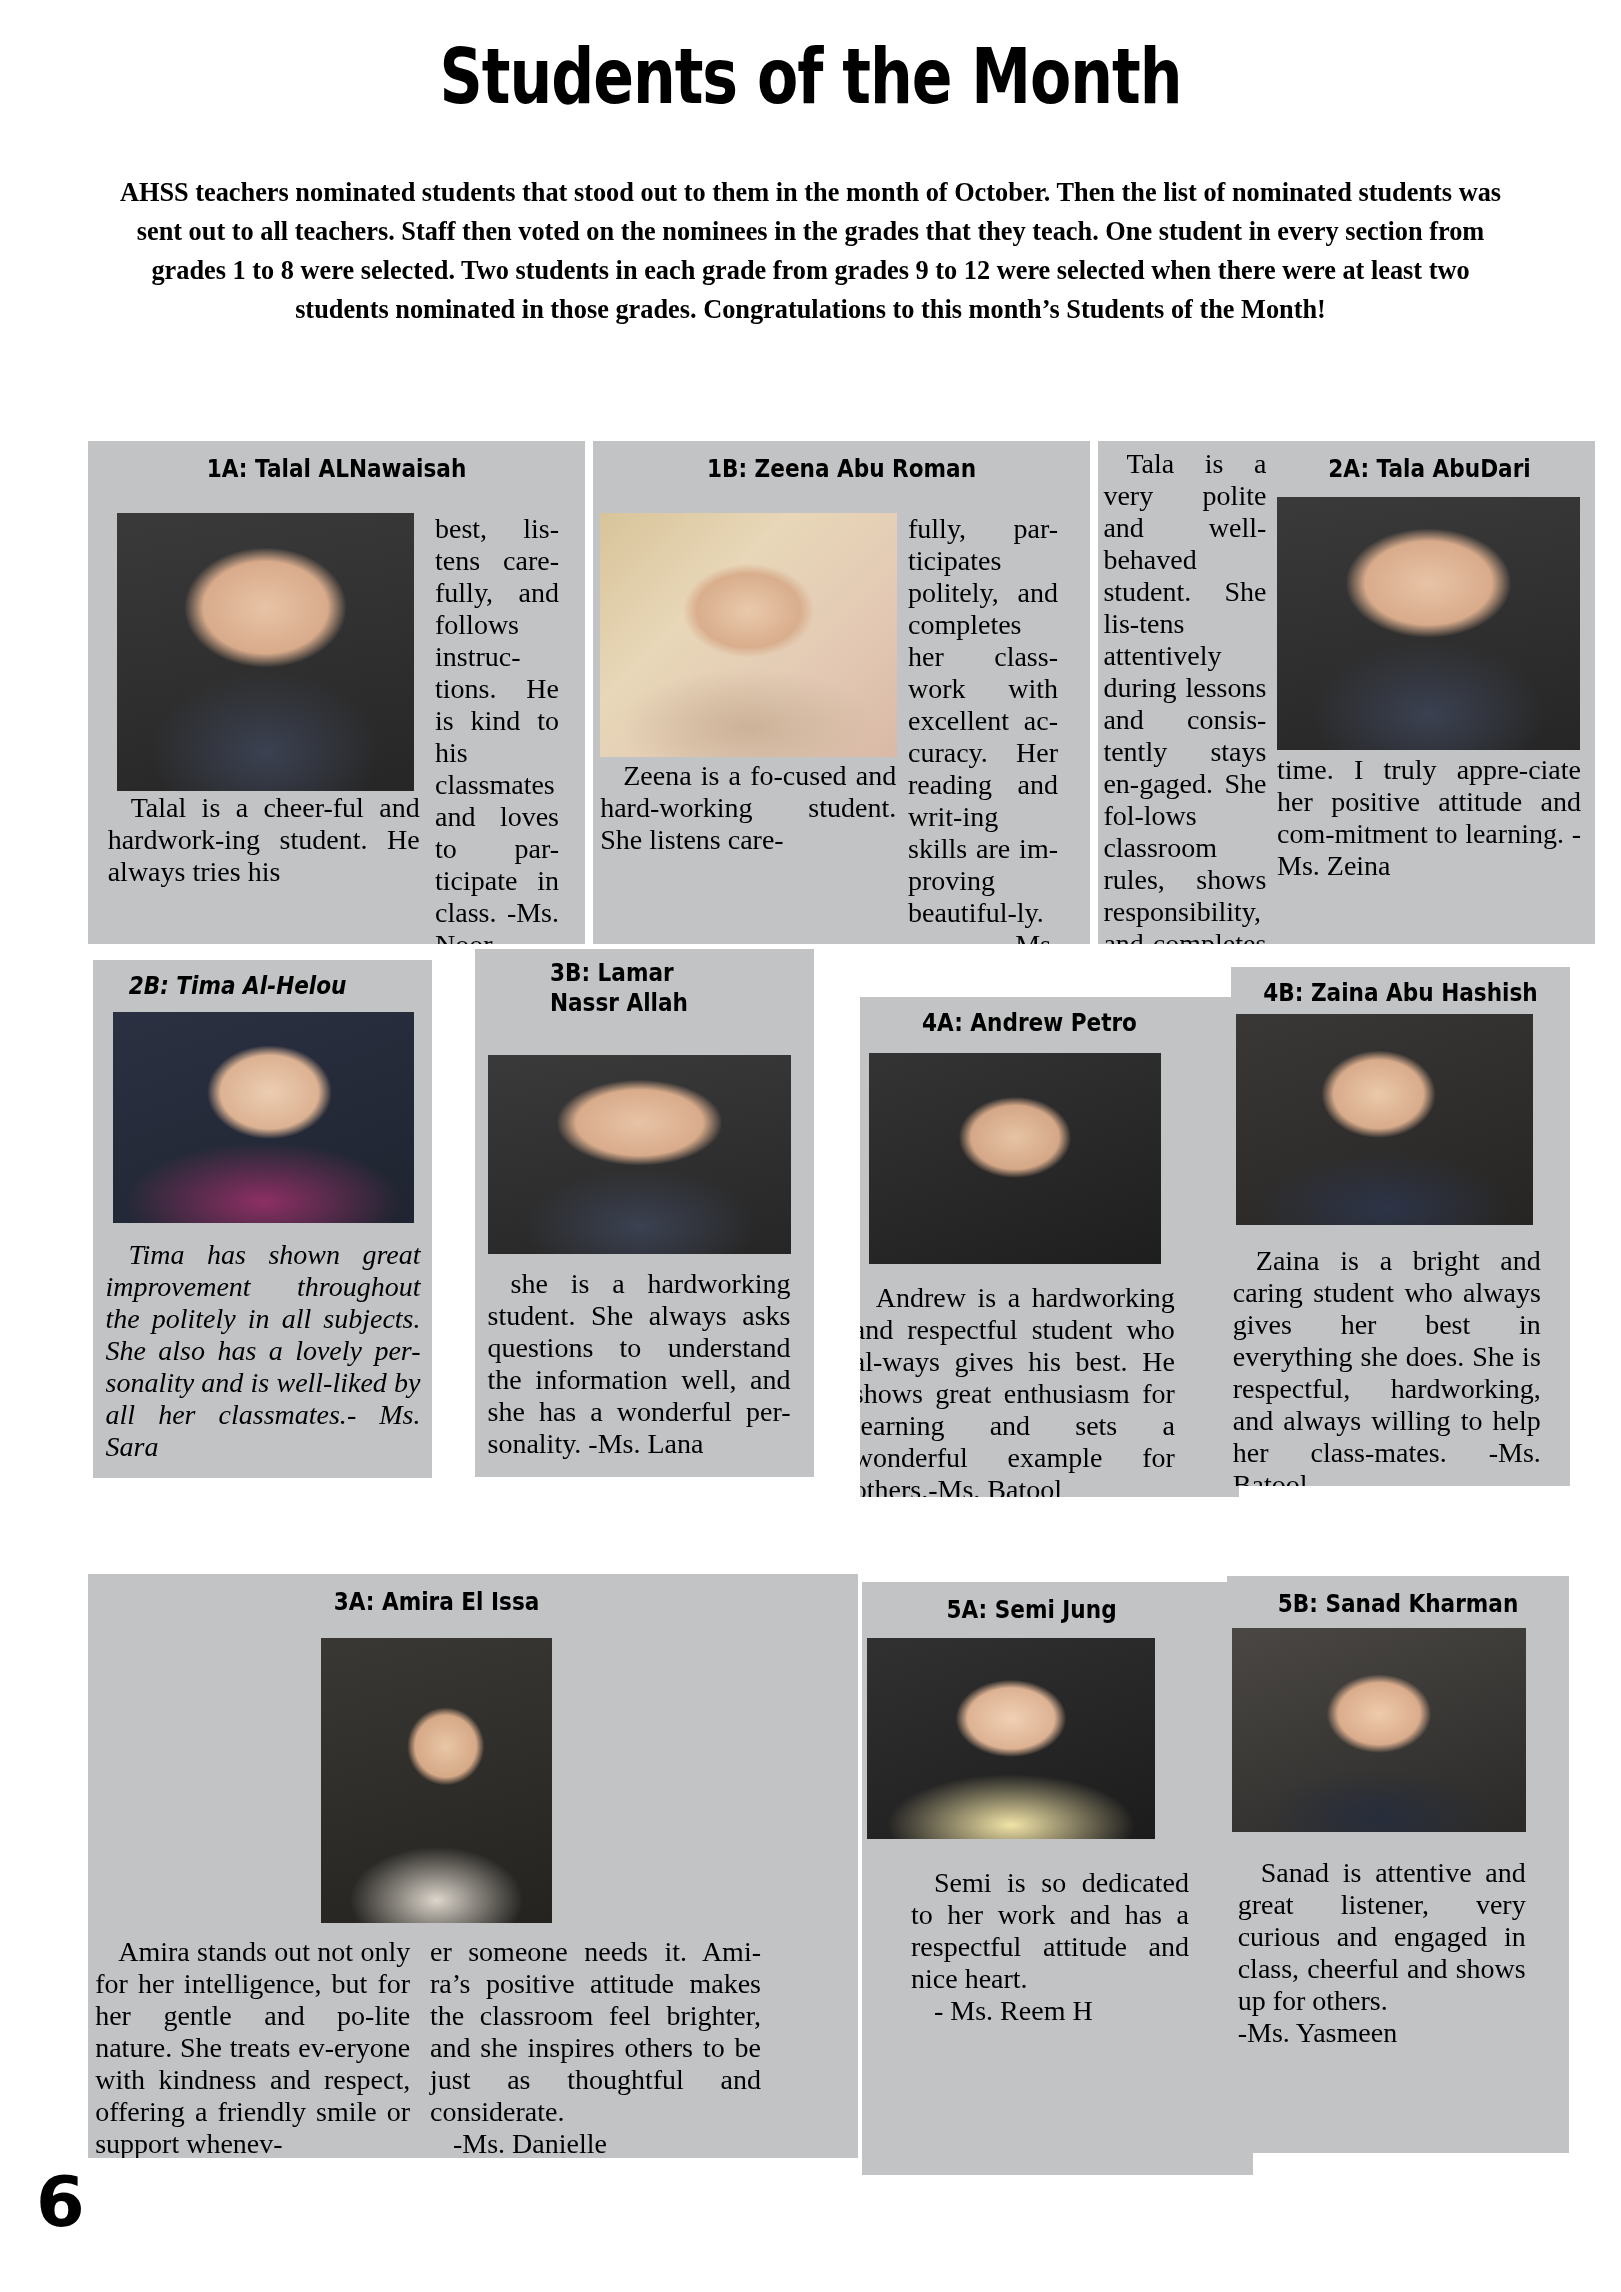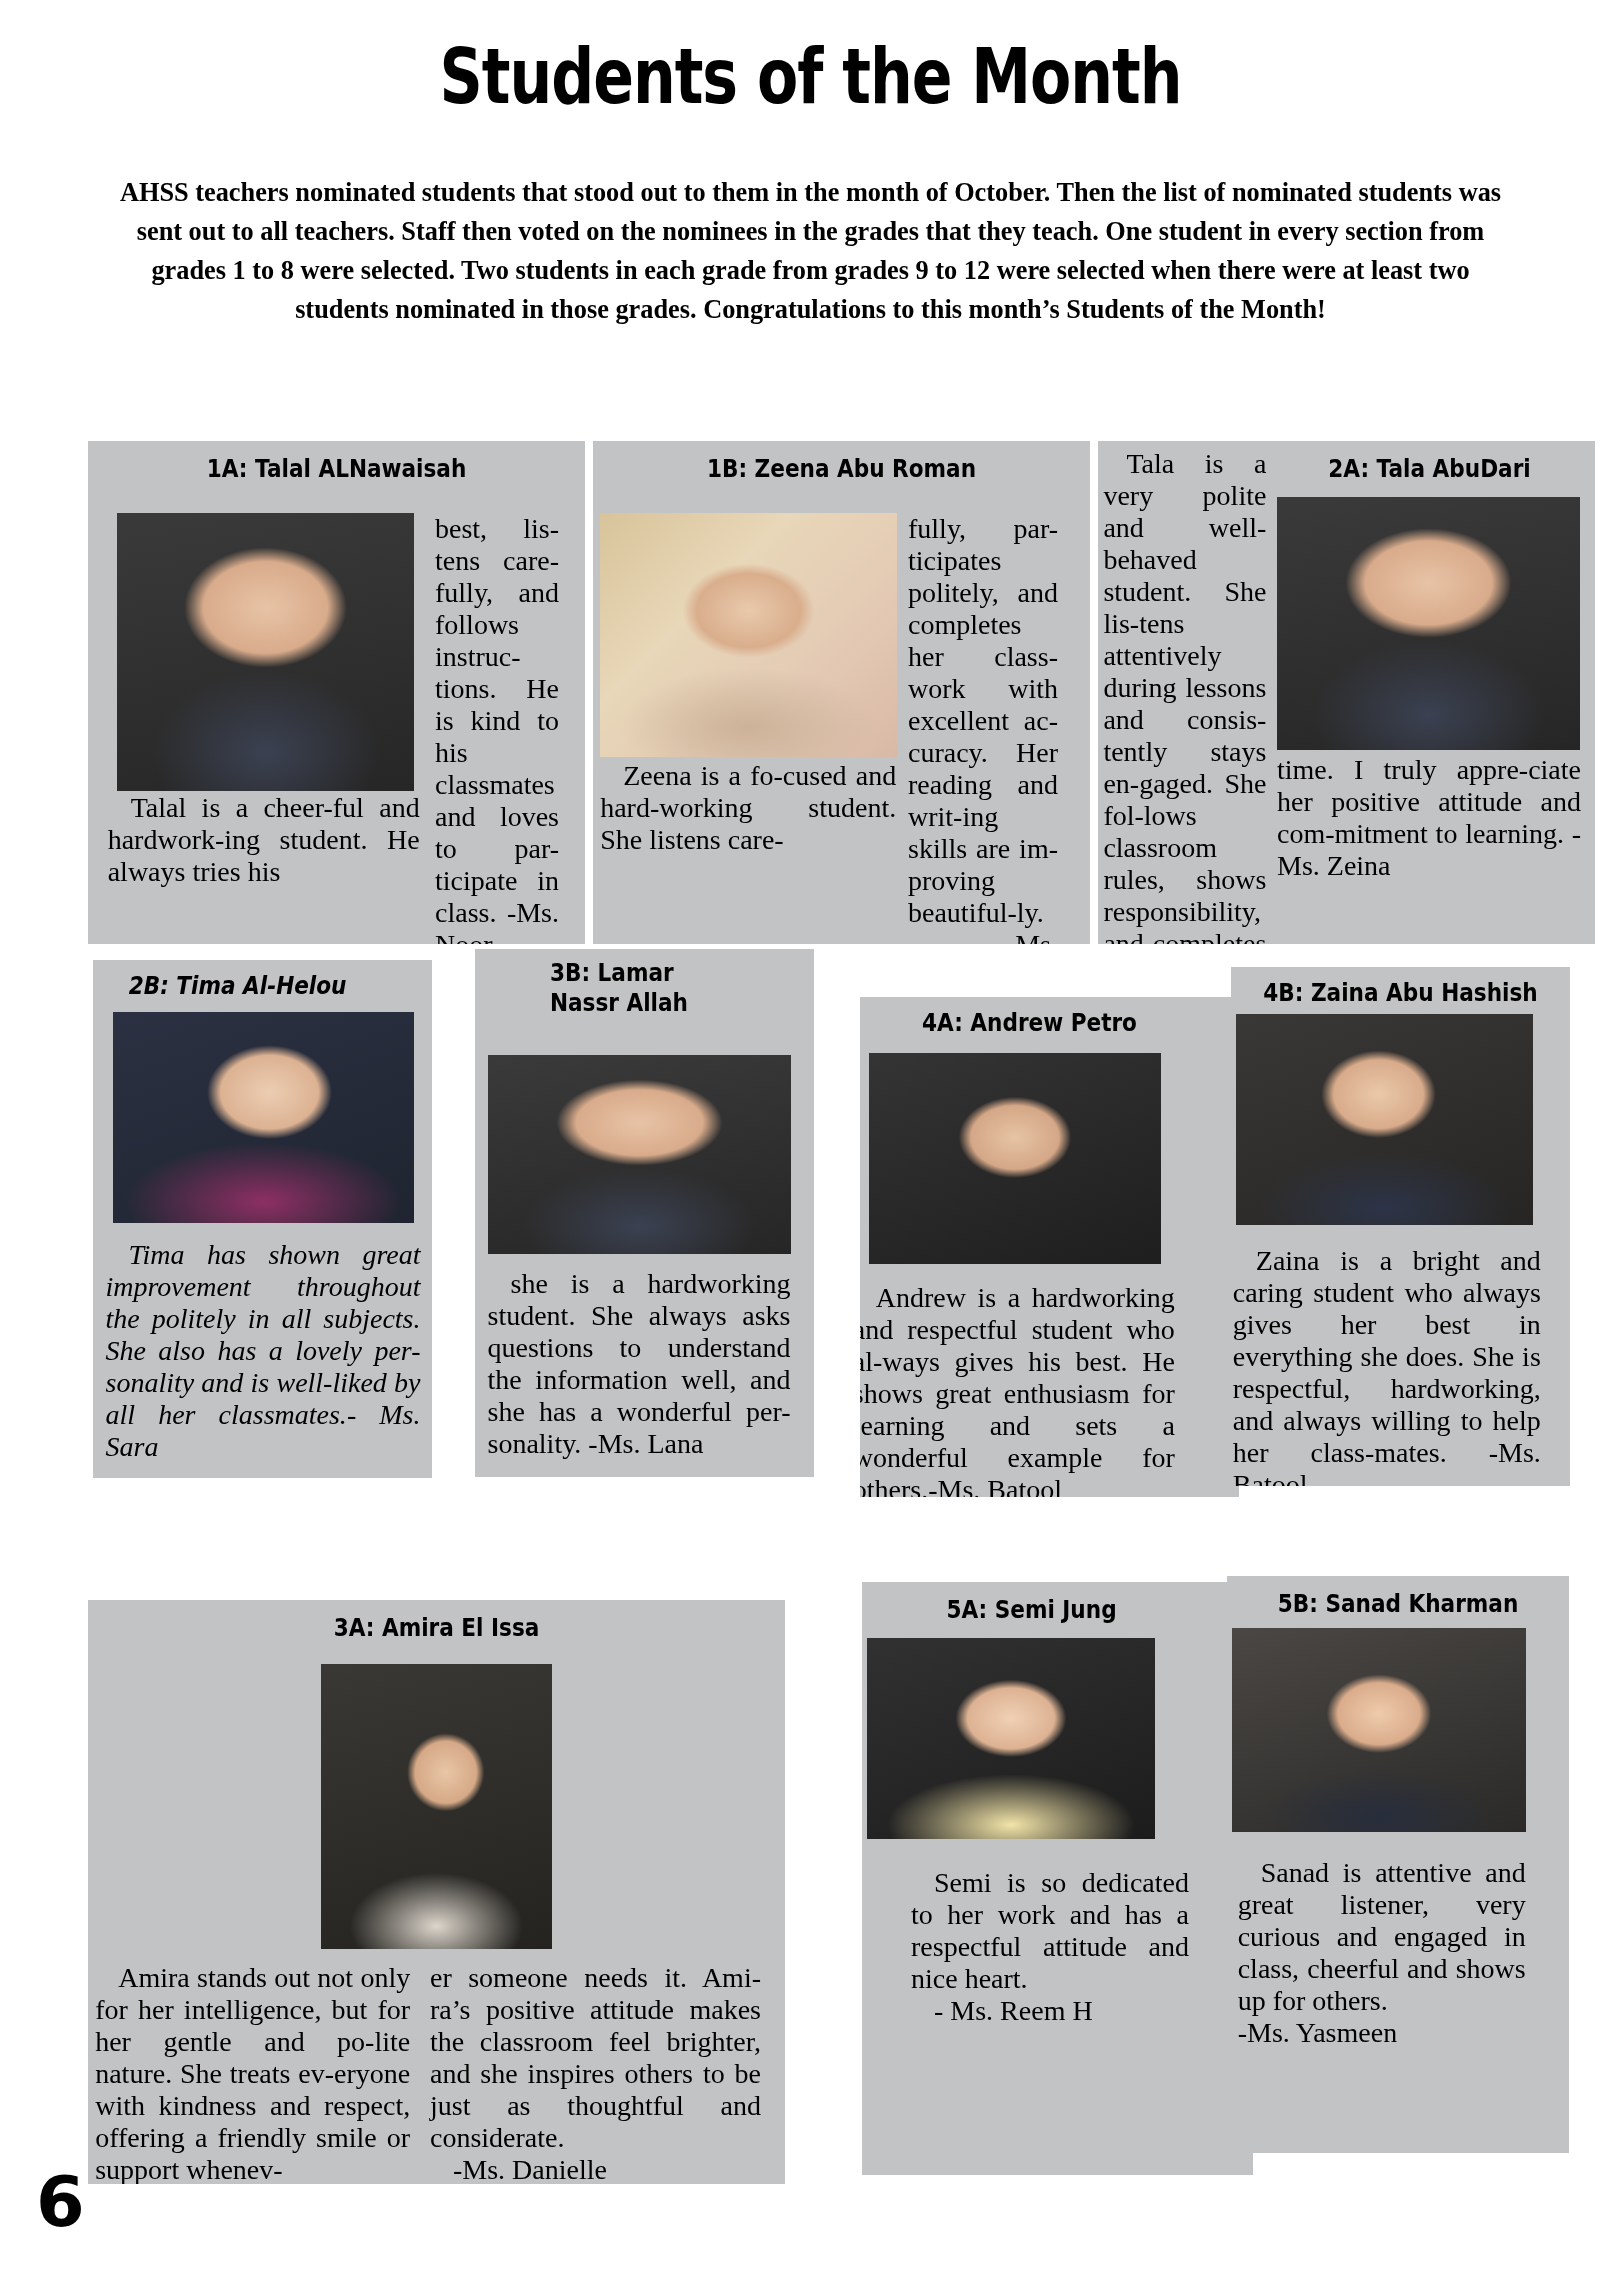--- a/index.html
+++ b/index.html
@@ -133,21 +133,21 @@
   #card-4b { left: 1231px; top: 967px; width: 339px; height: 519px; }
   #card-4b .card-title { position: absolute; left: 0; top: 10.7px; width: 339px; }
   #card-4b .photo      { position: absolute; left: 5.4px; top: 47px; width: 297px; height: 211px;
                          background-image:
                            radial-gradient(ellipse 26% 28% at 48% 38%, #eac9a9 0%, #d8ab8b 58%, rgba(0,0,0,0) 74%),
                            radial-gradient(ellipse 58% 36% at 50% 92%, #2d3448 0%, rgba(45,52,72,0) 74%),
                            linear-gradient(160deg, #3a3836 0%, #262524 100%); }
   #card-4b .bio        { position: absolute; left: 1.8px; top: 278px; width: 308px; }
 
   
-  #card-3a { left: 88px; top: 1574px; width: 697px; height: 584px; margin-top: 26px; }
+  #card-3a { left: 88px; top: 1574px; width: 770px; height: 584px; }
   #card-3a .card-title { position: absolute; left: 0; top: 12.5px; width: 697px; }
   #card-3a .photo      { position: absolute; left: 233px; top: 64px; width: 231px; height: 285px;
                          background-image:
                            radial-gradient(ellipse 22% 18% at 54% 38%, #e8c6a6 0%, #d6a987 60%, rgba(0,0,0,0) 76%),
                            radial-gradient(ellipse 52% 26% at 50% 92%, #ddd6cc 0%, rgba(221,214,204,0) 72%),
                            linear-gradient(165deg, #3a3834 0%, #242320 100%); }
   #card-3a .bio-c1     { position: absolute; left: 7.2px;   top: 362px; width: 315px; }
   #card-3a .bio-c2     { position: absolute; left: 342px; top: 362px; width: 331px; }
 
   #card-5a { left: 862px; top: 1582px; width: 391px; height: 593px; }

